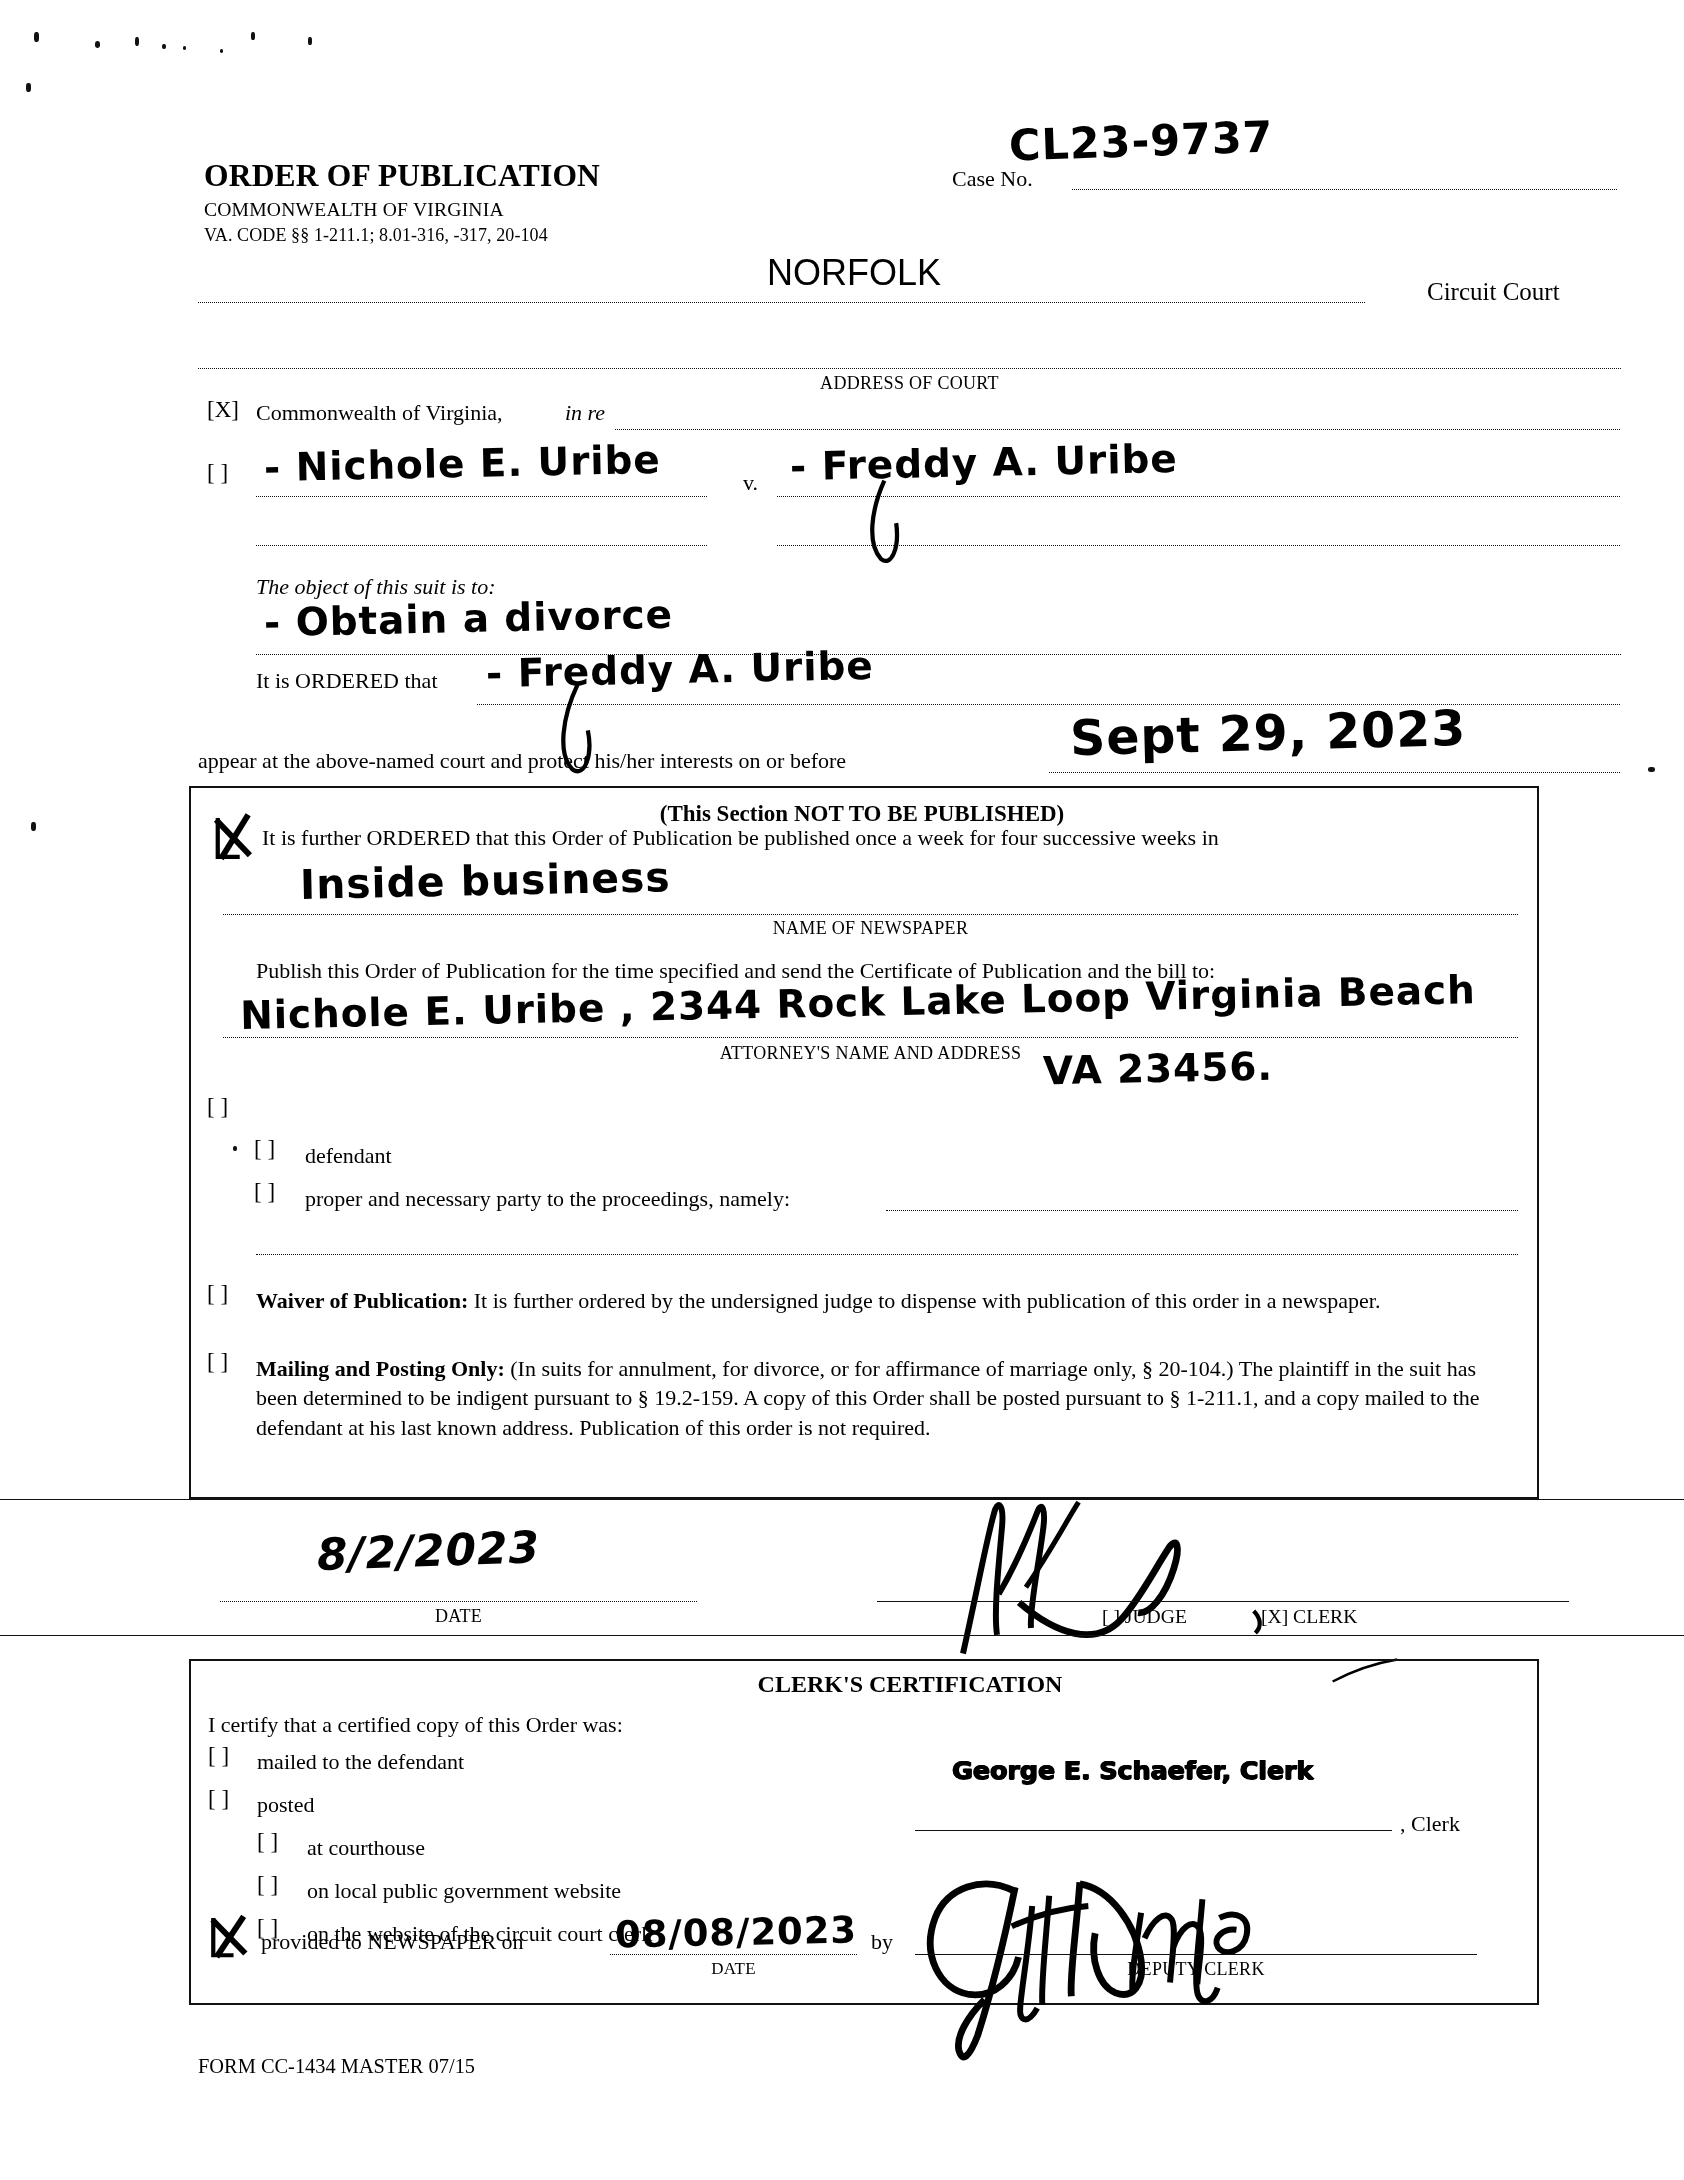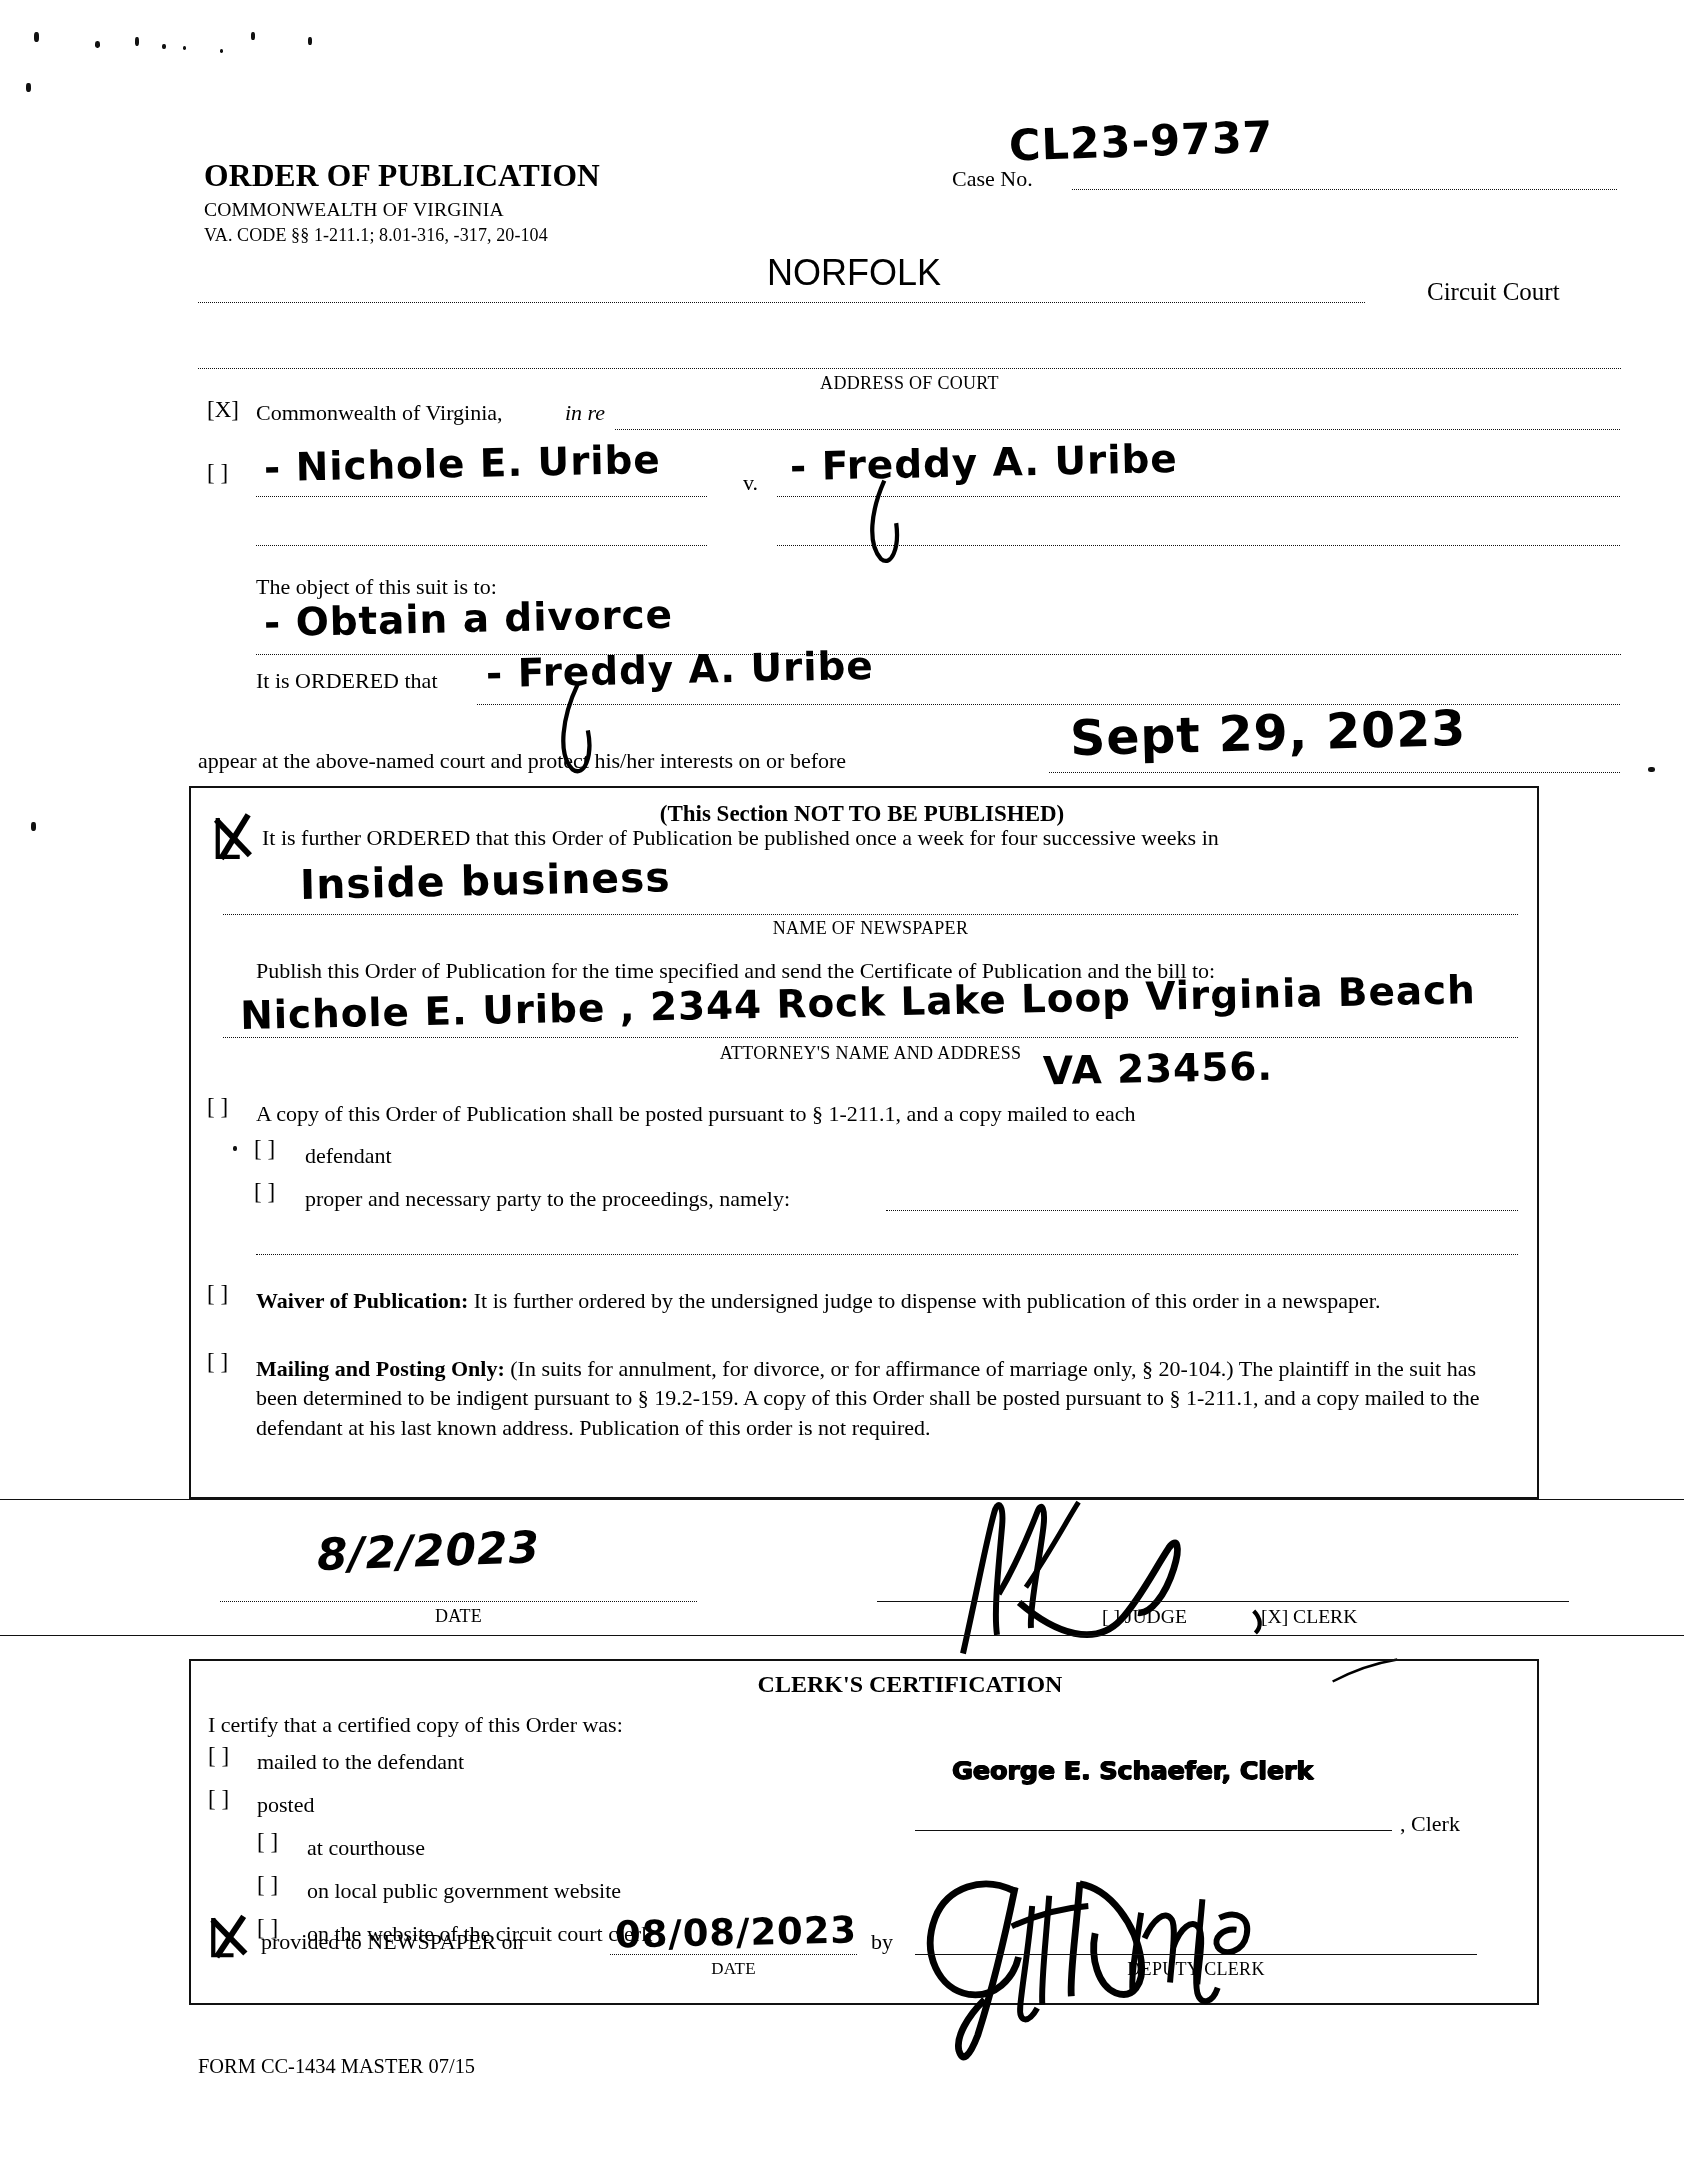--- a/index.html
+++ b/index.html
@@ -114,21 +114,21 @@
   <div class="abs hand" style="left:790px; top:440px; font-size:39px;">- Freddy A. Uribe</div>
   <div class="abs dotline" style="left:777px; top:496px; width:843px;"></div>
 
   <svg class="abs" style="left:852px; top:477px;" width="68" height="94" viewBox="0 0 80 110">
     <path d="M38,4 C22,40 18,78 34,96 C46,106 56,84 52,54" fill="none" stroke="#000" stroke-width="5"></path>
   </svg>
 
   <div class="abs dotline" style="left:256px; top:545px; width:451px;"></div>
   <div class="abs dotline" style="left:777px; top:545px; width:843px;"></div>
 
-  <div class="abs" style="left:256px; top:574px; font-size:22px;">The object of this suit is to:</div>
+  <div class="abs" style="left:256px; top:574px; font-size:22px;font-style:italic;">The object of this suit is to:</div>
   <div class="abs hand" style="left:264px; top:596px; font-size:39px;">- Obtain a divorce</div>
   <div class="abs dotline" style="left:256px; top:654px; width:1365px;"></div>
 
   <div class="abs" style="left:256px; top:668px; font-size:22px;">It is ORDERED that</div>
   <div class="abs hand" style="left:486px; top:647px; font-size:39px;">- Freddy A. Uribe</div>
   <div class="abs dotline" style="left:477px; top:704px; width:1143px;"></div>
   <svg class="abs" style="left:540px; top:681px;" width="77" height="102" viewBox="0 0 90 120">
     <path d="M44,4 C26,42 20,86 38,104 C52,114 62,88 56,58" fill="none" stroke="#000" stroke-width="5"></path>
   </svg>
 
@@ -152,21 +152,20 @@
   <div class="abs body-text" style="left:256px; top:956px; width:1244px;">Publish this Order of Publication for the time specified and send the Certificate of Publication and the bill to:</div>
 
   <div class="abs caption" style="left:223px; top:918px; width:1295px;">NAME OF NEWSPAPER</div>
 
   <div class="abs hand" style="left:240px; top:980px; font-size:39px;">Nichole E. Uribe ,  2344 Rock Lake Loop Virginia Beach</div>
   <div class="abs dotline" style="left:223px; top:1037px; width:1295px;"></div>
   <div class="abs caption" style="left:223px; top:1043px; width:1295px;">ATTORNEY'S NAME AND ADDRESS</div>
   <div class="abs hand" style="left:1043px; top:1046px; font-size:39px;">VA 23456.</div>
 
   <div class="abs cb" style="left:207px; top:1094px;">[  ]</div>
-  <div class="abs body-text" style="left:256px; top:1099px; width:1244px;">A copy of this Order of Publication shall be posted pursuant to § 1-211.1, and a copy mailed to each</div>
 
   <div class="abs cb" style="left:254px; top:1136px;">[  ]</div>
   <div class="abs body-text" style="left:305px; top:1141px;">defendant</div>
 
   <div class="abs cb" style="left:254px; top:1179px;">[  ]</div>
   <div class="abs body-text" style="left:305px; top:1184px;">proper and necessary party to the proceedings, namely:</div>
   <div class="abs dotline" style="left:886px; top:1210px; width:632px;"></div>
   <div class="abs dotline" style="left:256px; top:1254px; width:1262px;"></div>
 
   <div class="abs cb" style="left:207px; top:1281px;">[  ]</div>

